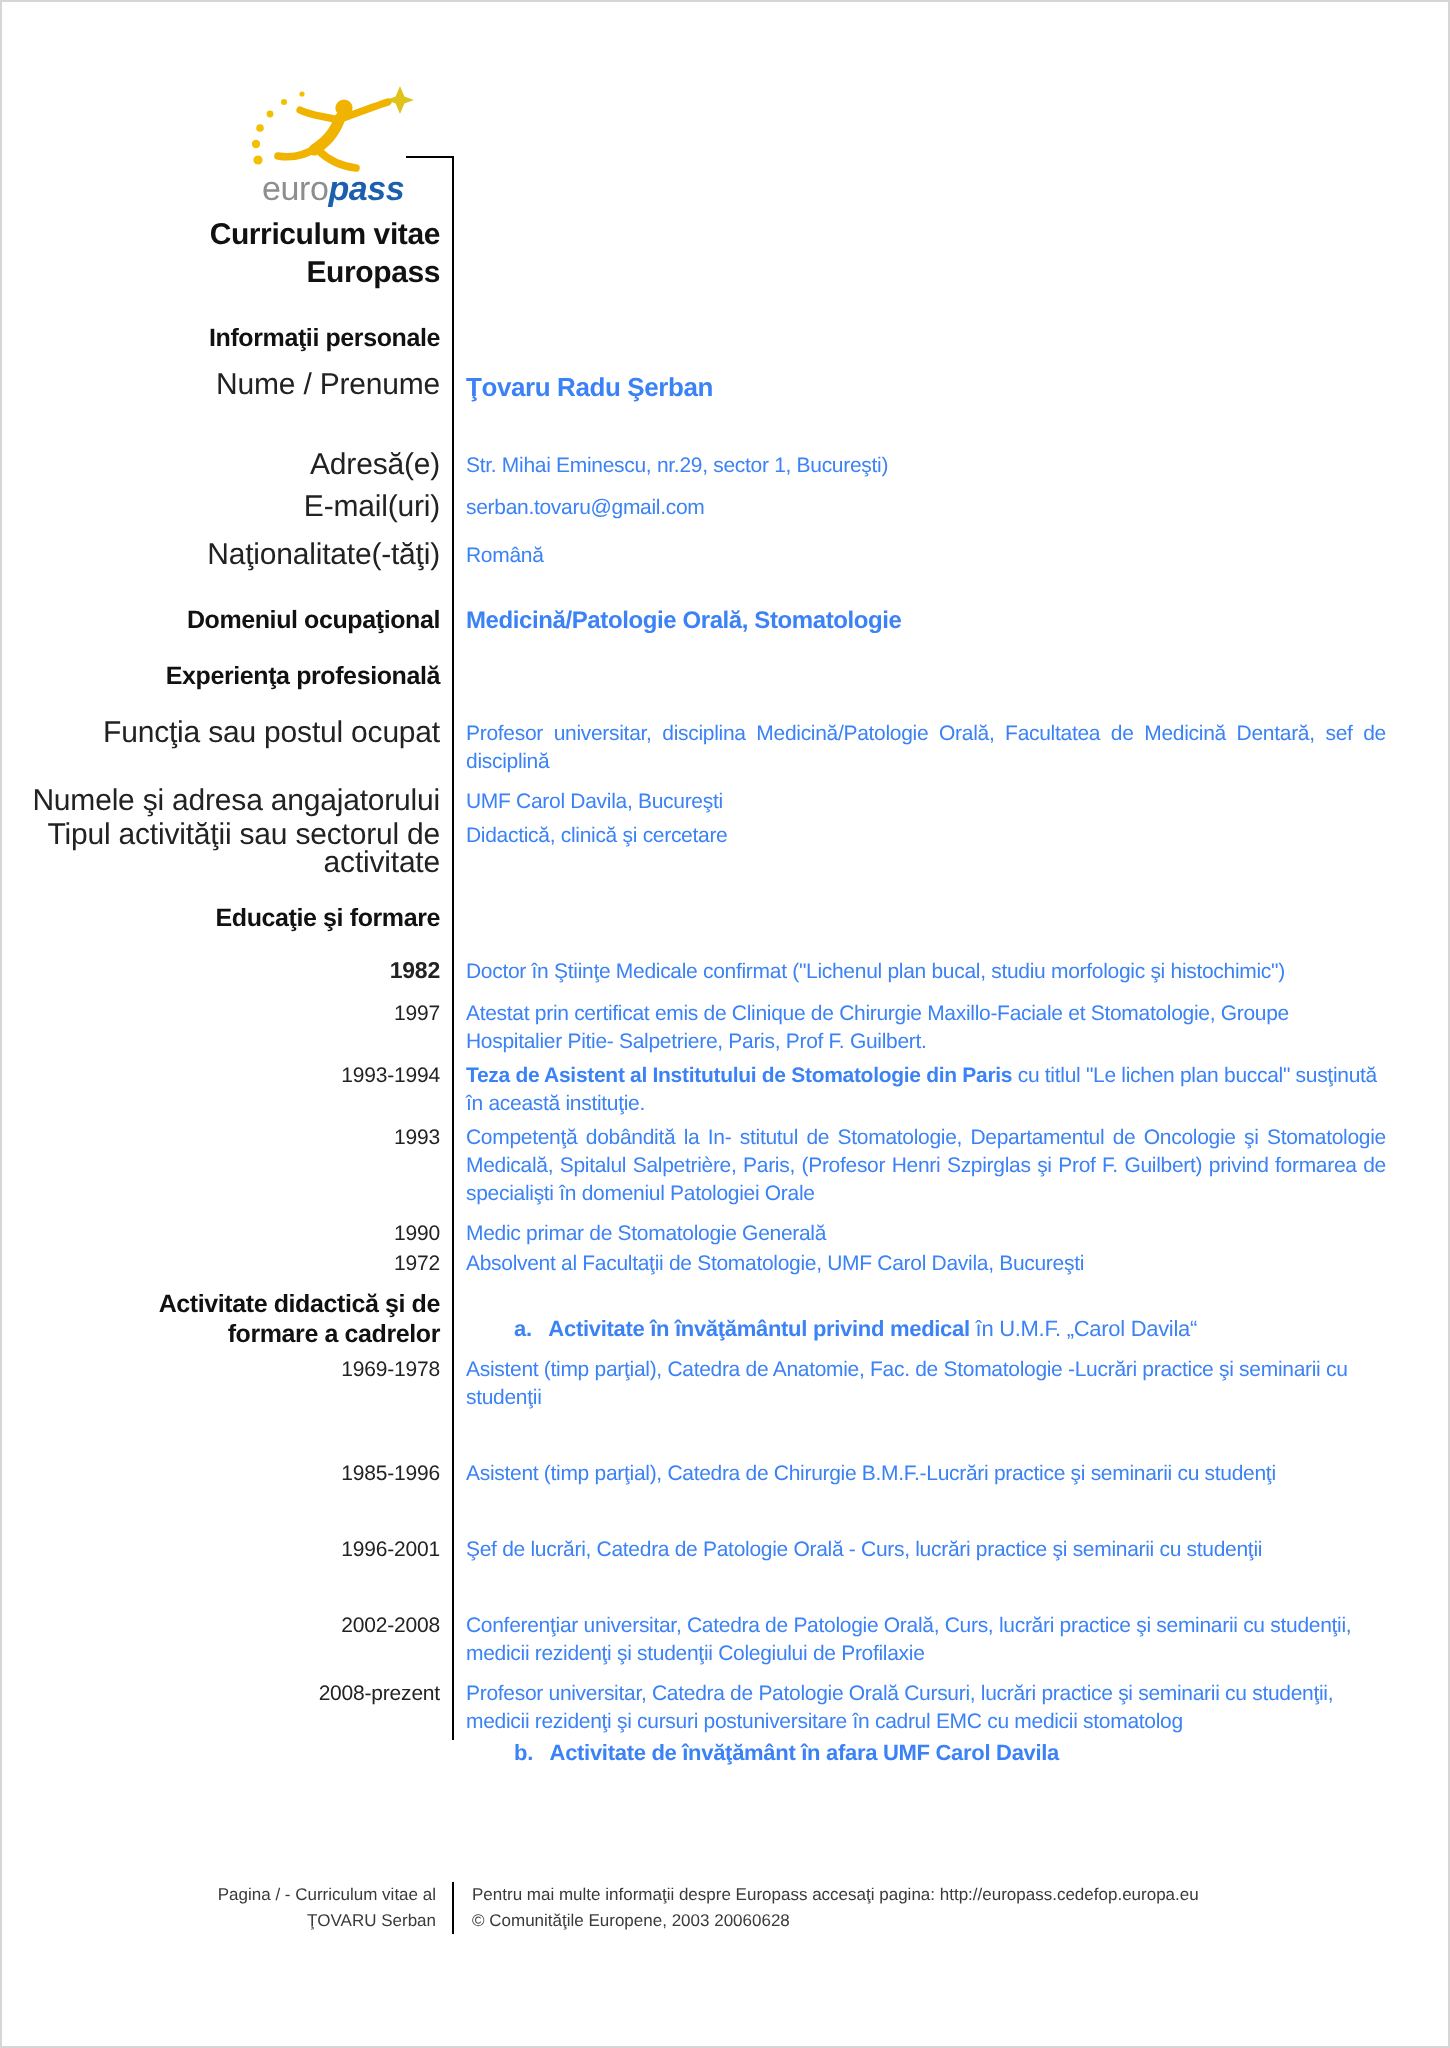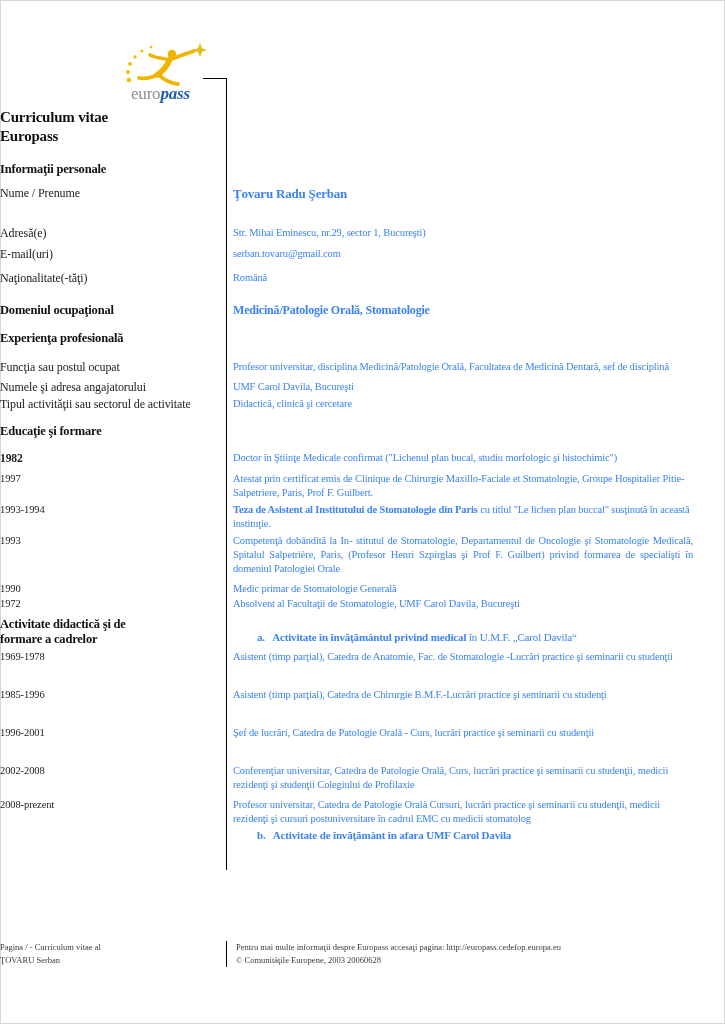--- a/index.html
+++ b/index.html
@@ -1,36 +1,36 @@
 <!DOCTYPE html>
 <html><head>
 <meta charset="utf-8">
 <style>
   html,body{margin:0;padding:0;background:#ffffff;}
   .page{
     position:relative;width:725px;height:1024px;background:#ffffff;
-    font-family:Liberation Serif, serif;color:#1c1c1c;overflow:hidden;
+    font-family:Liberation Sans, sans-serif;color:#1c1c1c;overflow:hidden;
     box-shadow:inset 0 0 0 1px #d6d6d6;
   }
   
   .vline-main{position:absolute;left:226px;top:78px;width:1px;height:792px;background:#000;}
   .hline-logo{position:absolute;left:203px;top:78px;width:24px;height:1px;background:#000;}
 
   
   .logo{position:absolute;left:114px;top:42px;width:112px;}
   .logo-text{margin-left:17px;margin-top:-7px;font-size:17px;letter-spacing:-0.2px;line-height:18px;}
   .logo-text .euro{color:#8e8e8e;}
   .logo-text .pass{color:#1c5fae;font-weight:bold;font-style:italic;}
 
   
   .content{position:absolute;left:0;top:0;width:725px;}
   .row{display:flex;align-items:flex-start;}
-  .cell-l{width:226px;box-sizing:border-box;padding-right:6px;text-align:left;flex:none;}
+  .cell-l{width:226px;box-sizing:border-box;padding-right:6px;text-align:right;flex:none;}
   .cell-r{flex:1;box-sizing:border-box;padding-left:7px;padding-right:32px;}
-  .label{font-size:12px;letter-spacing:-0.1px;line-height:14px;color:#222;}
+  .label{font-size:15px;letter-spacing:-0.1px;line-height:14px;color:#222;}
   .value{font-size:10.5px;letter-spacing:-0.15px;line-height:14px;color:#3b82f6;}
   .just{text-align:justify;}
   .hdr{font-size:12.5px;font-weight:bold;letter-spacing:-0.2px;line-height:15px;color:#111;}
   .cv-title{font-size:15px;font-weight:bold;line-height:19px;letter-spacing:-0.2px;color:#111;}
   .name-val{font-size:13px;font-weight:bold;letter-spacing:-0.2px;line-height:16px;}
   .occ-val{font-size:12px;font-weight:bold;letter-spacing:-0.2px;line-height:15px;}
   .year{font-size:10.5px;letter-spacing:-0.1px;line-height:14px;padding-right:0;}
   .year-bold{font-size:11.5px;font-weight:bold;}
   .b{font-weight:bold;}
   .subhead{font-size:11px;line-height:15px;letter-spacing:-0.15px;padding-left:24px;white-space:pre-wrap;}

